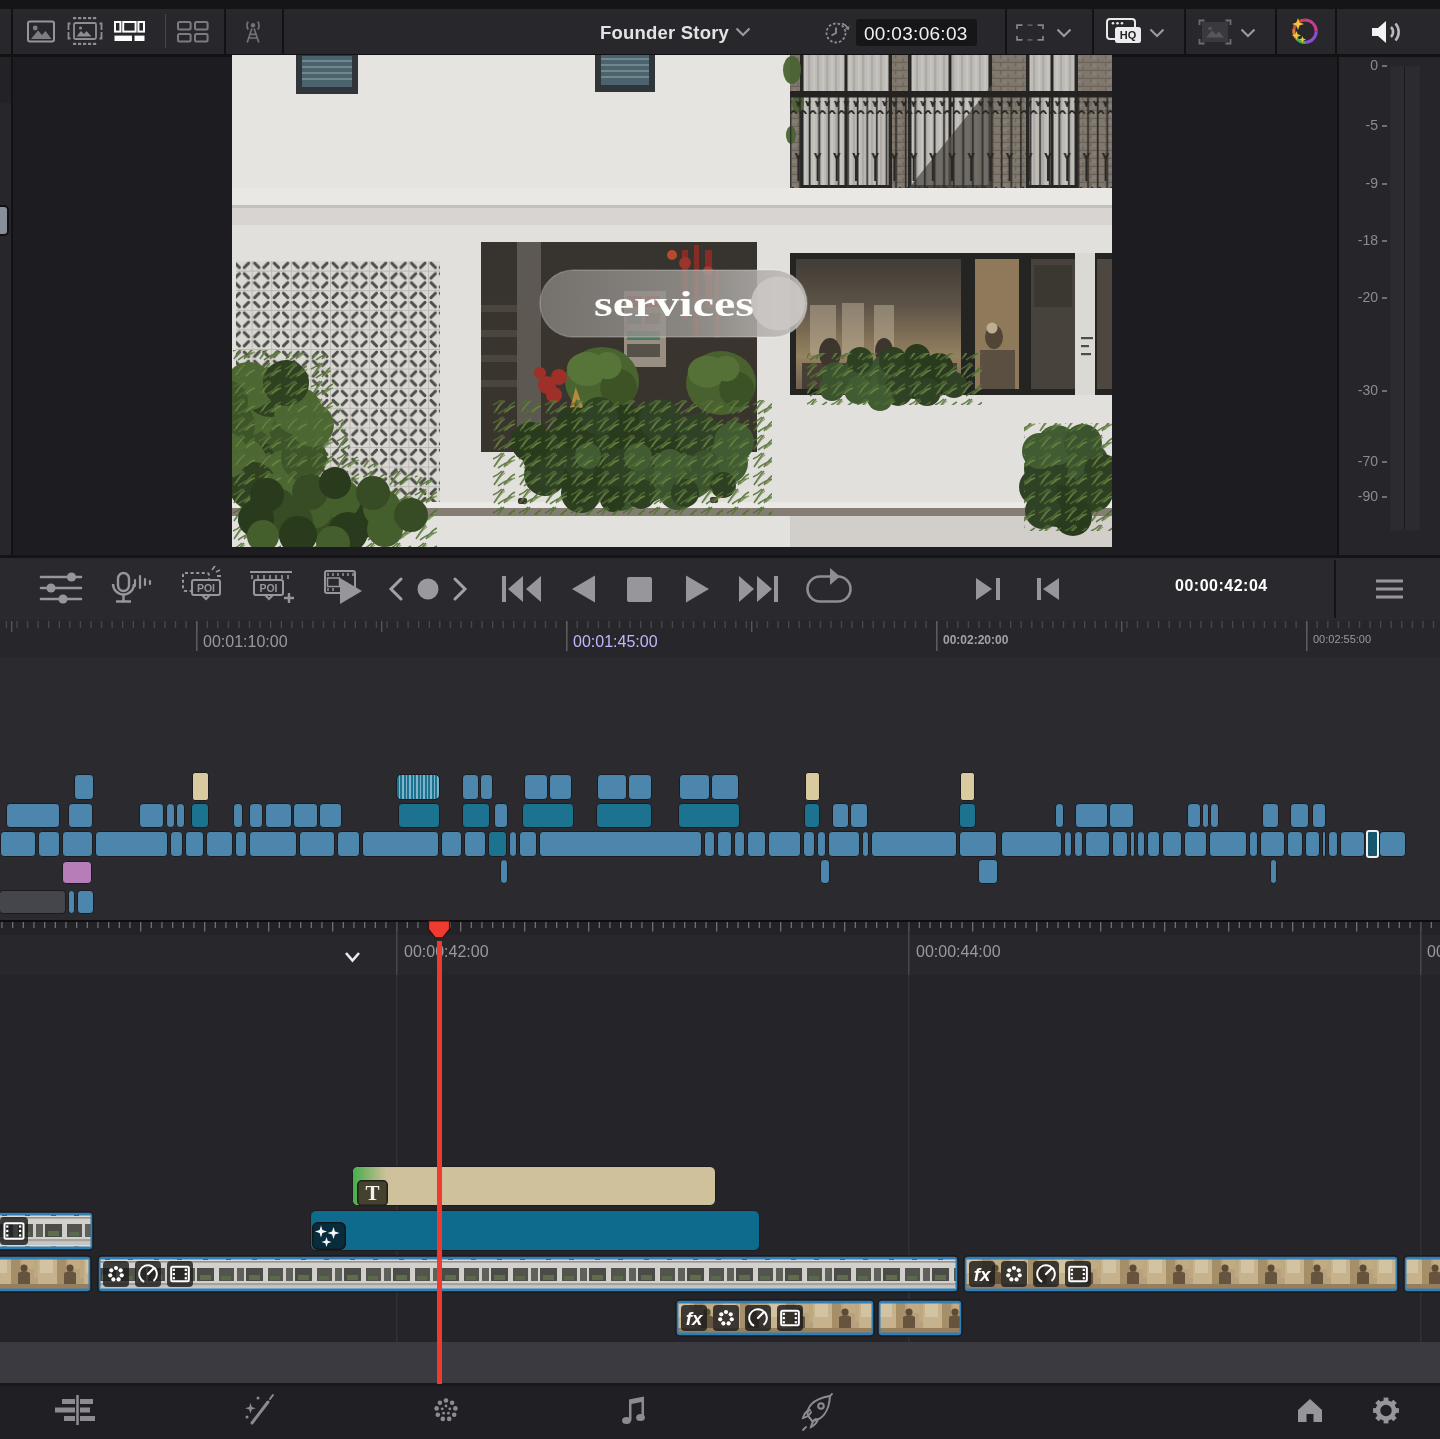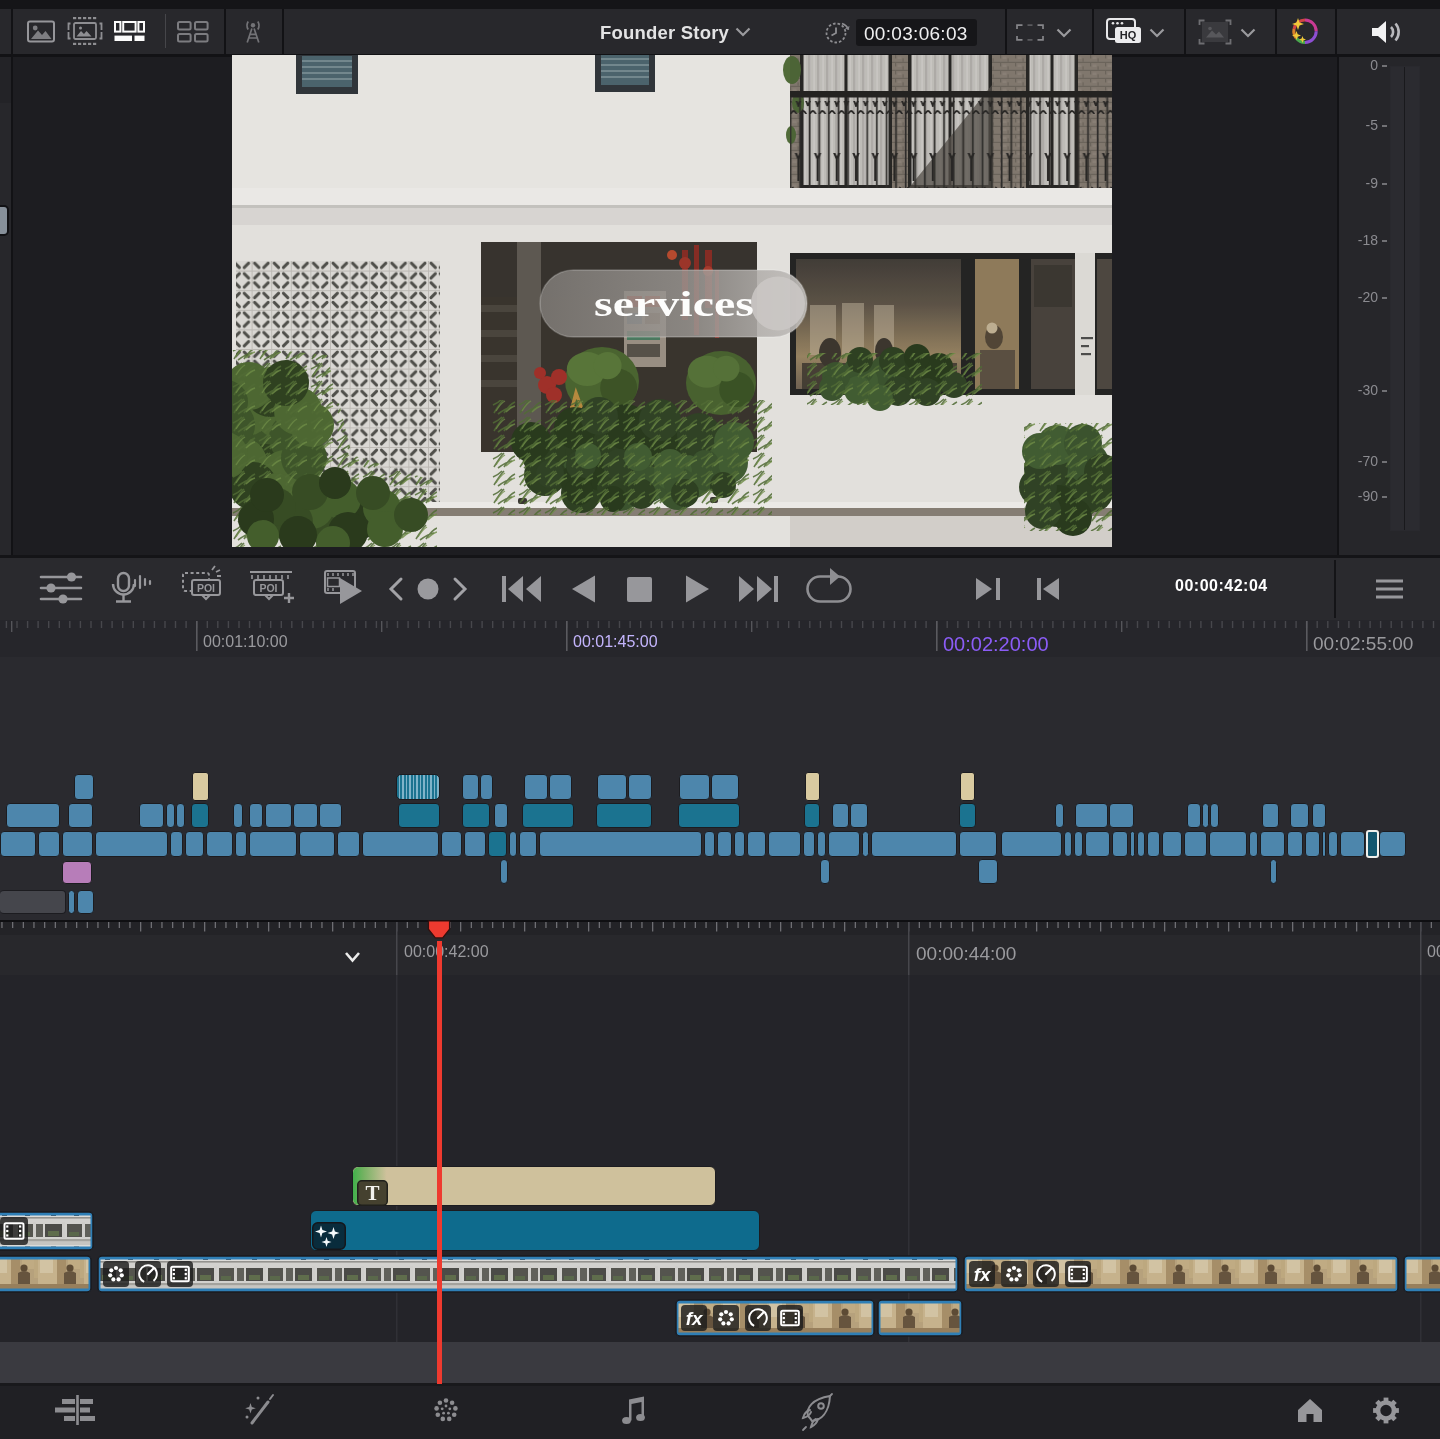--- a/index.html
+++ b/index.html
@@ -709,22 +709,22 @@
       <rect x="196" y="1" width="1.6" height="30" fill="#5a5a5f"></rect>
       <rect x="381" y="1" width="1.4" height="11" fill="#55555a"></rect>
       <rect x="566" y="1" width="1.6" height="30" fill="#5a5a5f"></rect>
       <rect x="751" y="1" width="1.4" height="11" fill="#55555a"></rect>
       <rect x="936" y="1" width="1.6" height="30" fill="#5a5a5f"></rect>
       <rect x="1121" y="1" width="1.4" height="11" fill="#55555a"></rect>
       <rect x="1306" y="1" width="1.6" height="30" fill="#5a5a5f"></rect>
     </svg>
     <div style="position:absolute;left:0px;top:633px;font-family:Liberation Sans,sans-serif;font-size:16px;color:#9a9a9e;font-weight:400;white-space:nowrap;left:203px">00:01:10:00</div>
     <div style="position:absolute;left:0px;top:633px;font-family:Liberation Sans,sans-serif;font-size:16px;color:#c4b5fd;font-weight:400;white-space:nowrap;left:573px">00:01:45:00</div>
-    <div style="position:absolute;left:0px;top:633px;font-family:Liberation Sans,sans-serif;font-size:20px;color:#8b5cf6;font-weight:400;white-space:nowrap;left:943px">00:02:20:00</div>
-    <div style="position:absolute;left:0px;top:633px;font-family:Liberation Sans,sans-serif;font-size:19px;color:#9a9a9e;font-weight:400;white-space:nowrap;left:1313px">00:02:55:00</div>
+    <div style="position:absolute;left:0px;top:633px;font-family:Liberation Sans,sans-serif;font-size:12px;color:#a3a3a3;font-weight:700;white-space:nowrap;left:943px">00:02:20:00</div>
+    <div style="position:absolute;left:0px;top:633px;font-family:Liberation Sans,sans-serif;font-size:11px;color:#9a9a9e;font-weight:400;white-space:nowrap;left:1313px">00:02:55:00</div>
     <div style="position:absolute;left:74px;top:774px;width:20px;height:26px;background:#4d86ac;border:1.5px solid #1c1c20;border-radius:4px"></div>
     <div style="position:absolute;left:462px;top:774px;width:17px;height:26px;background:#4d86ac;border:1.5px solid #1c1c20;border-radius:4px"></div>
     <div style="position:absolute;left:480px;top:774px;width:13px;height:26px;background:#4d86ac;border:1.5px solid #1c1c20;border-radius:4px"></div>
     <div style="position:absolute;left:524px;top:774px;width:24px;height:26px;background:#4d86ac;border:1.5px solid #1c1c20;border-radius:4px"></div>
     <div style="position:absolute;left:549px;top:774px;width:23px;height:26px;background:#4d86ac;border:1.5px solid #1c1c20;border-radius:4px"></div>
     <div style="position:absolute;left:597px;top:774px;width:30px;height:26px;background:#4d86ac;border:1.5px solid #1c1c20;border-radius:4px"></div>
     <div style="position:absolute;left:628px;top:774px;width:24px;height:26px;background:#4d86ac;border:1.5px solid #1c1c20;border-radius:4px"></div>
     <div style="position:absolute;left:679px;top:774px;width:31px;height:26px;background:#4d86ac;border:1.5px solid #1c1c20;border-radius:4px"></div>
     <div style="position:absolute;left:711px;top:774px;width:28px;height:26px;background:#4d86ac;border:1.5px solid #1c1c20;border-radius:4px"></div>
     <div style="position:absolute;left:192px;top:772px;width:17px;height:29px;background:#d9caa0;border:1.5px solid #1c1c20;border-radius:3px"></div>
@@ -959,21 +959,21 @@
       <rect x="1420.0" y="2" width="1.3" height="9.5" fill="#6e6e73"></rect>
       <rect x="1430.7" y="2" width="1.3" height="6" fill="#6e6e73"></rect>
       <rect x="396" y="2" width="1.5" height="53" fill="#47474c"></rect>
       <rect x="396" y="55" width="1.5" height="367" fill="#303036"></rect>
       <rect x="908" y="2" width="1.5" height="53" fill="#47474c"></rect>
       <rect x="908" y="55" width="1.5" height="367" fill="#303036"></rect>
       <rect x="1420" y="2" width="1.5" height="53" fill="#47474c"></rect>
       <rect x="1420" y="55" width="1.5" height="367" fill="#303036"></rect>
     </svg>
     <div style="position:absolute;left:0px;top:943px;font-family:Liberation Sans,sans-serif;font-size:16px;color:#9a9a9e;font-weight:400;white-space:nowrap;left:404px">00:00:42:00</div>
-    <div style="position:absolute;left:0px;top:943px;font-family:Liberation Sans,sans-serif;font-size:19px;color:#9a9a9e;font-weight:400;white-space:nowrap;left:916px">00:00:44:00</div>
+    <div style="position:absolute;left:0px;top:943px;font-family:Liberation Sans,sans-serif;font-size:16px;color:#9a9a9e;font-weight:400;white-space:nowrap;left:916px">00:00:44:00</div>
     <div style="position:absolute;left:0px;top:943px;font-family:Liberation Sans,sans-serif;font-size:16px;color:#9a9a9e;font-weight:400;white-space:nowrap;left:1427px">00:0</div>
     <svg class="ab" style="left:344px;top:951px" width="17" height="13" viewBox="0 0 17 13">
 <path d="M2 2 L8.5 9.5 L15 2" stroke="#ececec" stroke-width="2.6" fill="none"></path>
     </svg>
     <svg width="0" height="0" style="position:absolute">
       <defs>
 <pattern id="bth" width="49" height="34" patternUnits="userSpaceOnUse">
  <rect width="49" height="34" fill="#d2d1ce"></rect>
  <rect width="49" height="6" fill="#dcdbd8"></rect>
  <rect x="0" y="6" width="49" height="1.6" fill="#93928e"></rect>

